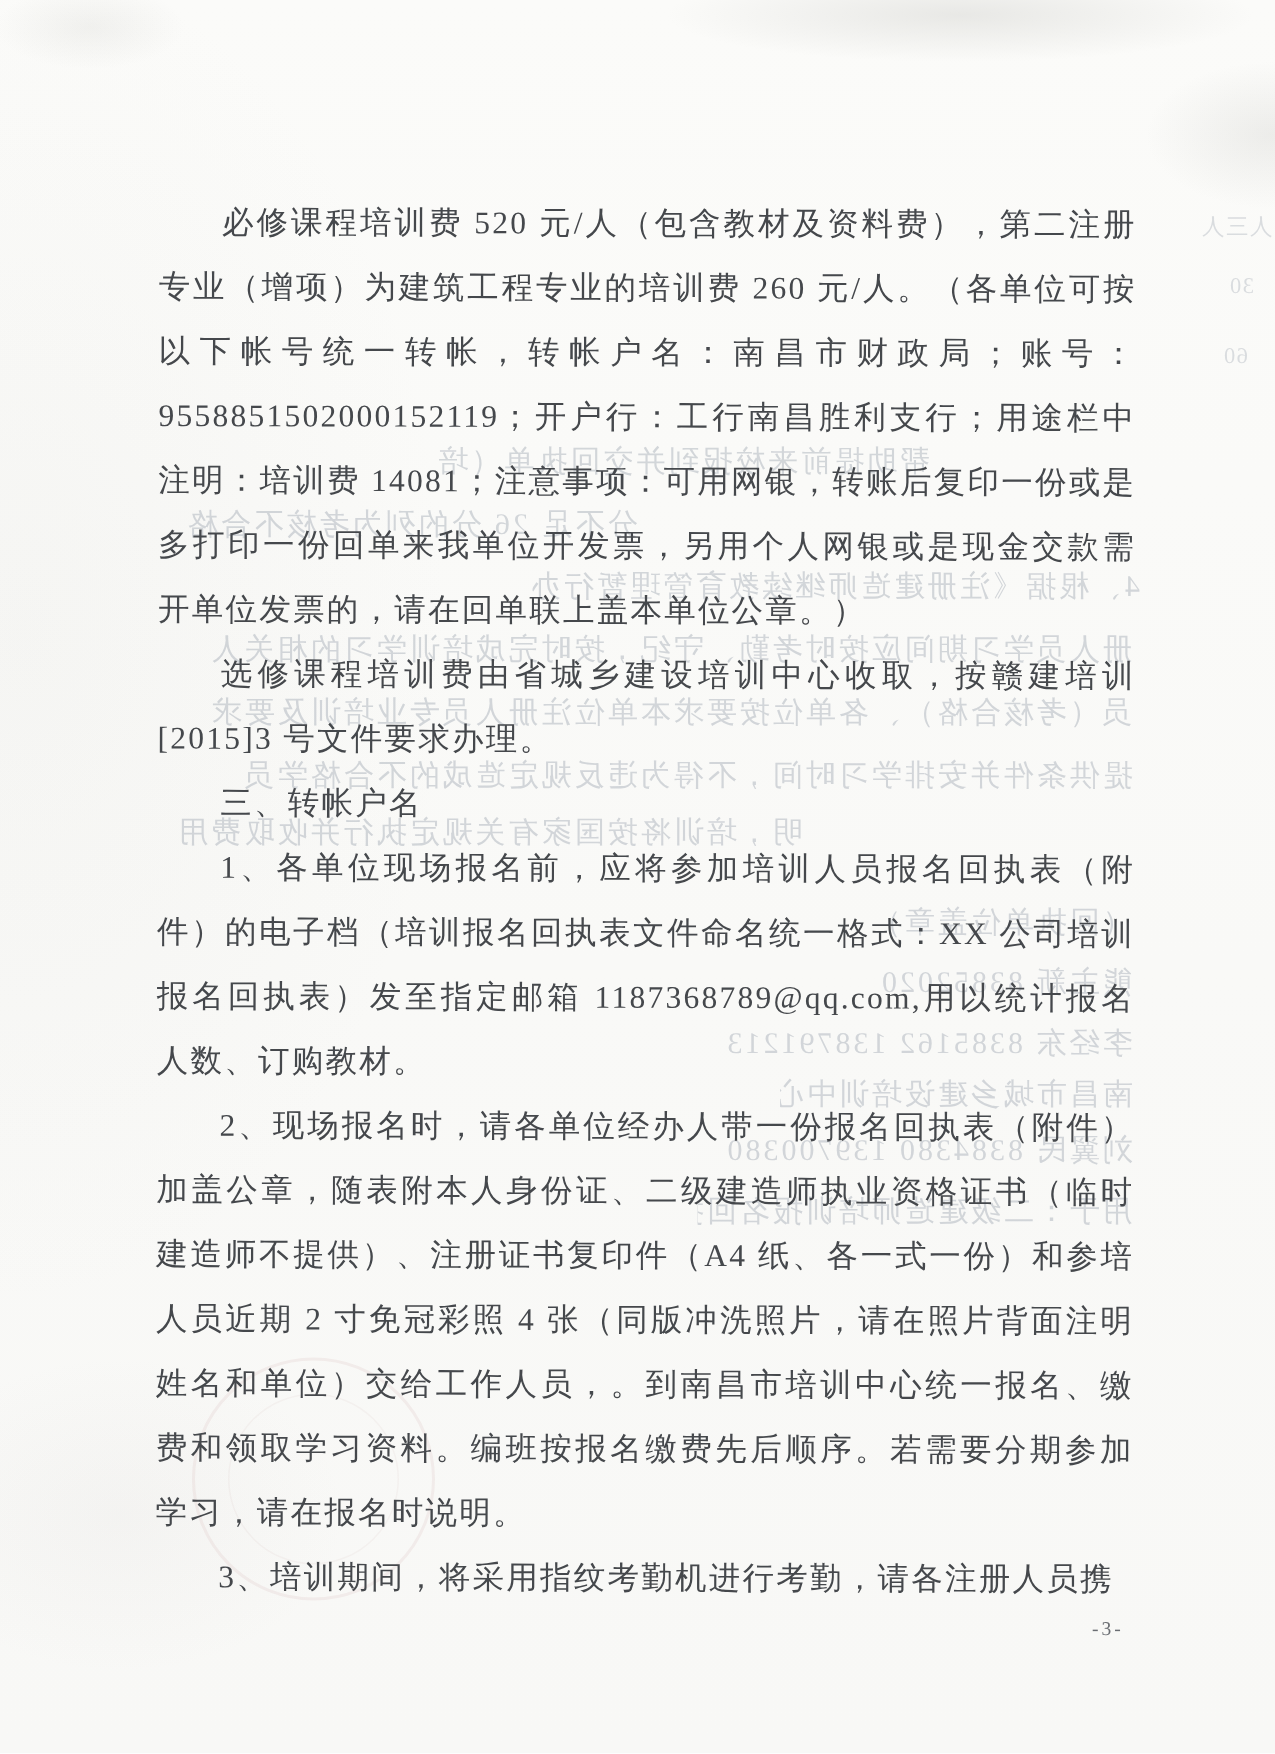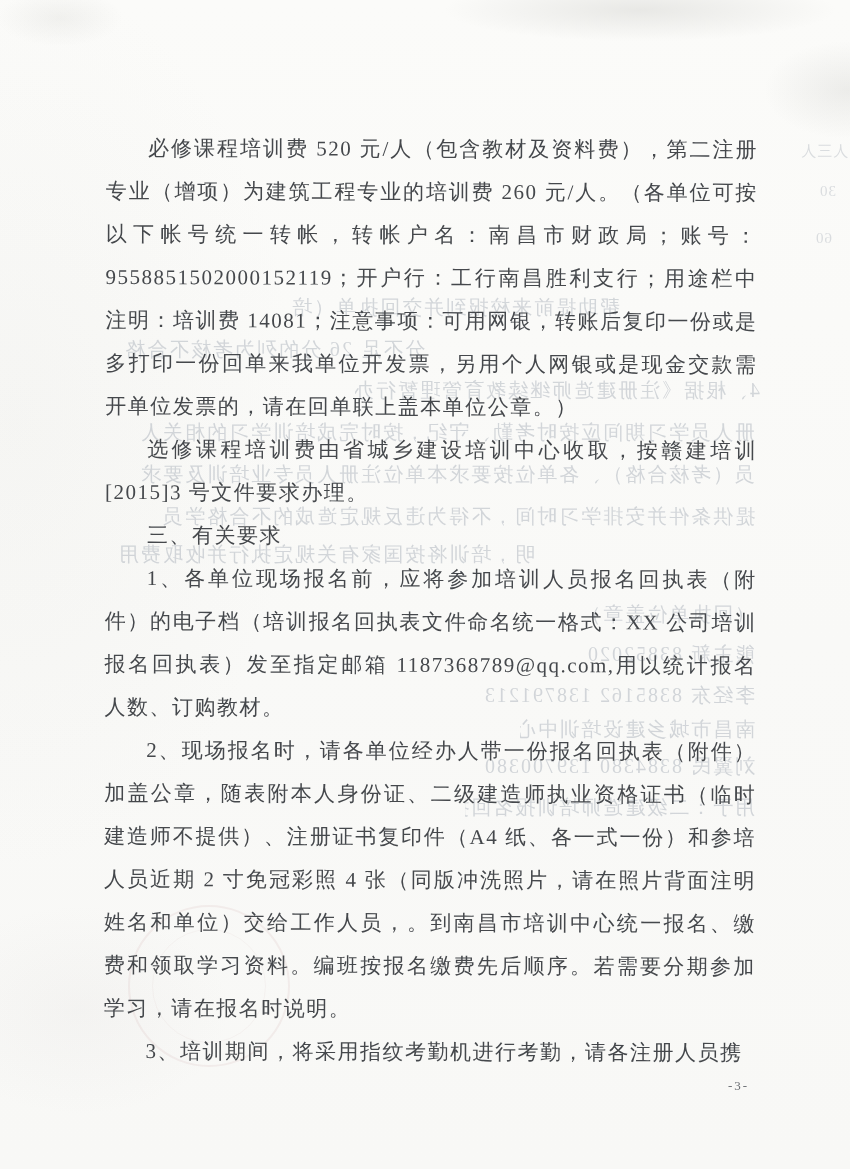--- a/index.html
+++ b/index.html
@@ -96,21 +96,21 @@
     <div class="bleed" style="top:716px;left:520px;width:235px">南昌市城乡建设培训中心收</div>
     <div class="bleed" style="top:753px;left:485px;width:270px">刘翼民 8384380 13970038099</div>
     <div class="bleed" style="top:794px;left:465px;width:290px">用于：二级建造师培训报名回执表</div>
   </div>
 
   <div class="stamp"></div>
 
   <div class="content">
     <p><span>必修课程培训费 520 元/人（包含教材及资料费），第二注册专业（增项）为建筑工程专业的培训费 260 元/人。（各单位可按以下帐号统一转帐，转帐户名：南昌市财政局；账号：9558851502000152119；开户行：工行南昌胜利支行；用途栏中注明：培训费 14081；注意事项：可用网银，转账后复印一份或是多打印一份回单来我单位开发票，另用个人网银或是现金交款需开单位发票的，请在回单联上盖本单位公章。）</span></p>
     <p><span>选修课程培训费由省城乡建设培训中心收取，按赣建培训[2015]3 号文件要求办理。</span></p>
-    <p><span>三、有关要求</span></p>
+    <p><span>三、转帐户名</span></p>
     <p><span>1、各单位现场报名前，应将参加培训人员报名回执表（附件）的电子档（培训报名回执表文件命名统一格式：XX 公司培训报名回执表）</span><span class="u">发至指定邮箱 1187368789@qq.com,</span><span>用以统计报名人数、订购教材。</span></p>
     <p><span>2、现场报名时，请各单位经办人带一份报名回执表（附件）加盖公章，随表附本人身份证、二级建造师执业资格证书（临时建造师不提供）、注册证书复印件（A4 纸、各一式一份）和参培人员近期 2 寸免冠彩照 4 张（同版冲洗照片，请在照片背面注明姓名和单位）交给工作人员，。到南昌市培训中心统一报名、缴费和领取学习资料。编班按报名缴费先后顺序。若需要分期参加学习，请在报名时说明。</span></p>
     <p><span>3、培训期间，将采用指纹考勤机进行考勤，请各注册人员携</span></p>
   </div>
 
   <div class="pagenum">-3-</div>
 
 </div>
 
 </body></html>

